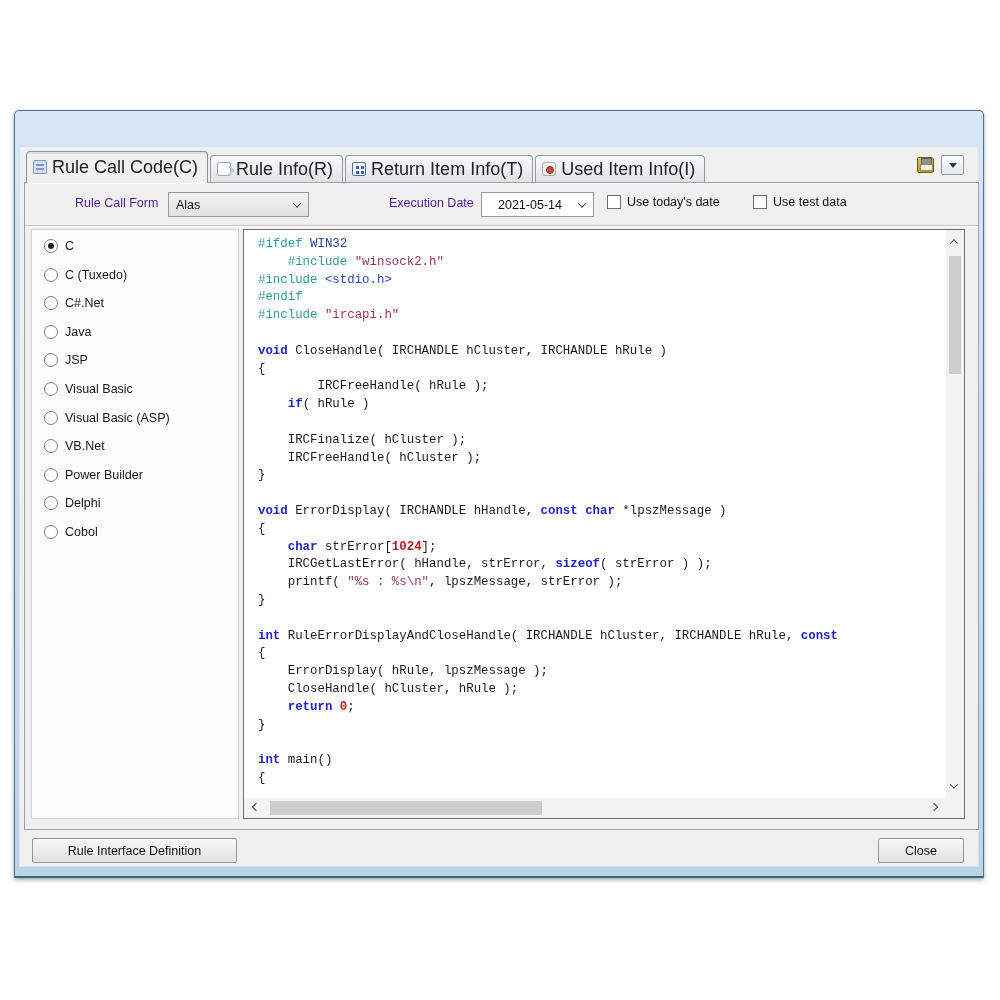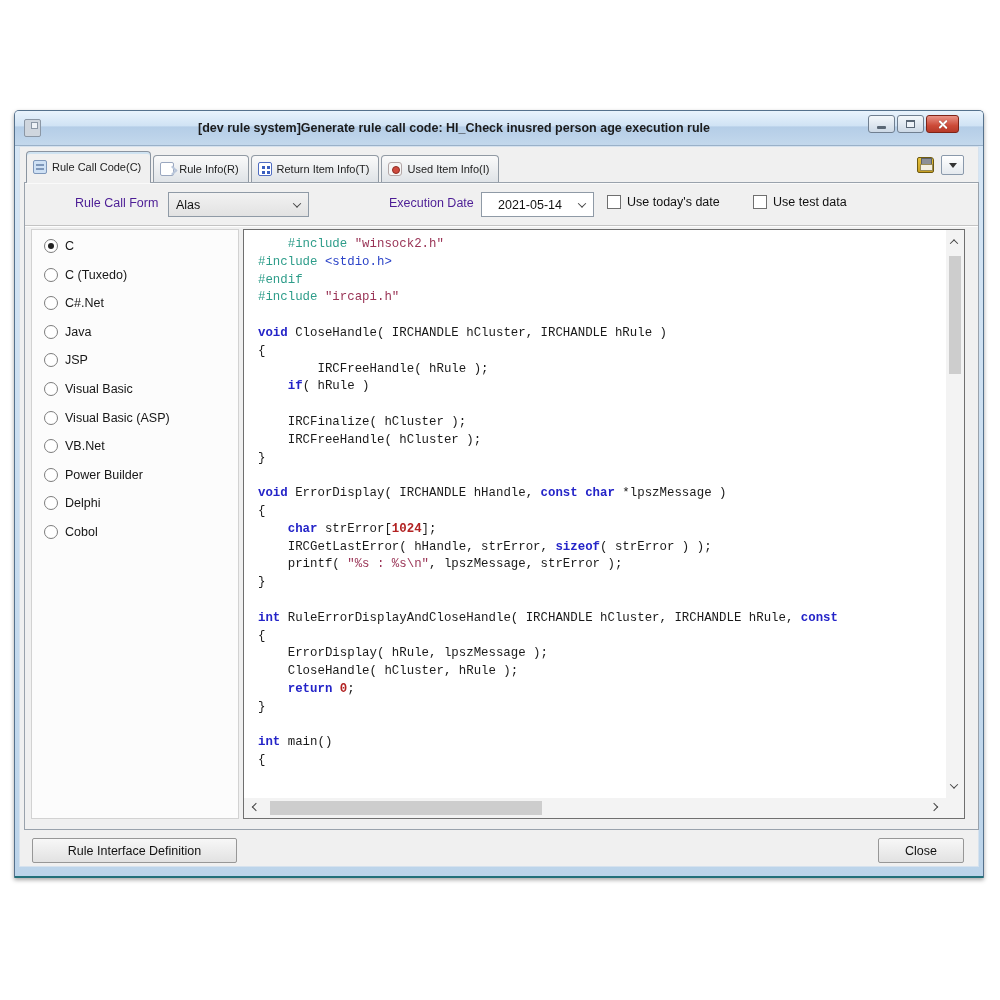--- a/index.html
+++ b/index.html
@@ -34,21 +34,21 @@
   .glyph-x::before{transform:rotate(45deg);} .glyph-x::after{transform:rotate(-45deg);}
 
   
   .client{position:absolute;left:4px;right:4px;top:35px;bottom:9px;background:#f0f0f0;
     border:1px solid #d6e2ee;}
 
   
   .tabbar{position:absolute;left:6px;top:4px;height:31px;display:flex;align-items:flex-end;z-index:3;}
   .tab{display:flex;align-items:center;height:27px;padding:0 9px 0 6px;margin-right:2px;
     border:1px solid #919aa4;border-bottom:none;border-radius:4px 4px 0 0;
-    background:linear-gradient(#fafafa,#dfe3e7);font-size:11px;color:#222;cursor:default;}
+    background:linear-gradient(#fafafa,#dfe3e7);font-size:18px;color:#222;cursor:default;}
   .tab.active{height:31px;background:#f0f0f0;border-color:#8a94a0;
     box-shadow:inset 0 2px 0 #cfe3f2;position:relative;}
   .tab.active::after{content:"";position:absolute;left:0;right:0;bottom:-1px;height:2px;background:#f0f0f0;}
   .tlabel{margin-left:5px;white-space:nowrap;}
   .ticon{width:14px;height:14px;position:relative;display:inline-block;}
   .ticon.i-code-doc{background:#cee0f4;border:1px solid #7e97ba;border-radius:2px;}
   .ticon.i-code-doc::after{content:"";position:absolute;left:2px;top:3px;width:8px;height:2px;
     background:#7e97ba;box-shadow:0 4px 0 #7e97ba;}
   .ticon.i-doc{background:#ffffff;border:1px solid #9aa7bf;border-radius:2px;}
   .ticon.i-doc::after{content:"";position:absolute;right:-3px;bottom:1px;width:5px;height:5px;
@@ -132,35 +132,20 @@
   .btn{position:absolute;height:25px;border:1px solid #979797;border-radius:2px;
     background:linear-gradient(#f7f7f7,#e2e2e2);font-size:12.5px;color:#111;
     font-family:"Liberation Sans",sans-serif;}
   .btn.rid{left:12px;top:691px;width:205px;}
   .btn.close-btn{left:858px;top:691px;width:86px;}
 </style>
 </head>
 <body>
 
 <div class="window">
-  <div class="titlebar">
-    <span class="app-icon"></span>
-    <div class="title">[dev rule system]Generate rule call code: HI_Check inusred person age execution rule</div>
-    <div class="controls">
-      <div class="ctrl">
-        <span class="glyph-min"></span>
-      </div>
-      <div class="ctrl">
-        <span class="glyph-max"></span>
-      </div>
-      <div class="ctrl close">
-        <span class="glyph-x"></span>
-      </div>
-    </div>
-  </div>
 
   <div class="client">
     <div class="tabbar" id="tabbar">
         <div class="tab active">
           <span class="ticon i-code-doc"></span>
           <span class="tlabel">Rule Call Code(C)</span>
         </div>
         <div class="tab">
           <span class="ticon i-doc"></span>
           <span class="tlabel">Rule Info(R)</span>
@@ -248,20 +233,21 @@
             <span>Delphi</span>
           </label>
           <label class="lang-item">
             <span class="radio"></span>
             <span>Cobol</span>
           </label>
         </div>
 
       <div class="codepanel">
         <div class="code" id="code">
+            <div class="code-line"><span class="s-pp">#ifdef</span><span class="s-pl"> </span><span class="s-mac">WIN32</span></div>
             <div class="code-line"><span class="s-pl">    </span><span class="s-pp">#include</span><span class="s-pl"> </span><span class="s-str">"winsock2.h"</span></div>
             <div class="code-line"><span class="s-pp">#include</span><span class="s-pl"> </span><span class="s-inc">&lt;stdio.h&gt;</span></div>
             <div class="code-line"><span class="s-pp">#endif</span></div>
             <div class="code-line"><span class="s-pp">#include</span><span class="s-pl"> </span><span class="s-str">"ircapi.h"</span></div>
             <div class="code-line">&nbsp;</div>
             <div class="code-line"><span class="s-kw">void</span><span class="s-pl"> CloseHandle( IRCHANDLE hCluster, IRCHANDLE hRule )</span></div>
             <div class="code-line"><span class="s-pl">{</span></div>
             <div class="code-line"><span class="s-pl">        IRCFreeHandle( hRule );</span></div>
             <div class="code-line"><span class="s-pl">    </span><span class="s-kw">if</span><span class="s-pl">( hRule )</span></div>
             <div class="code-line">&nbsp;</div>

